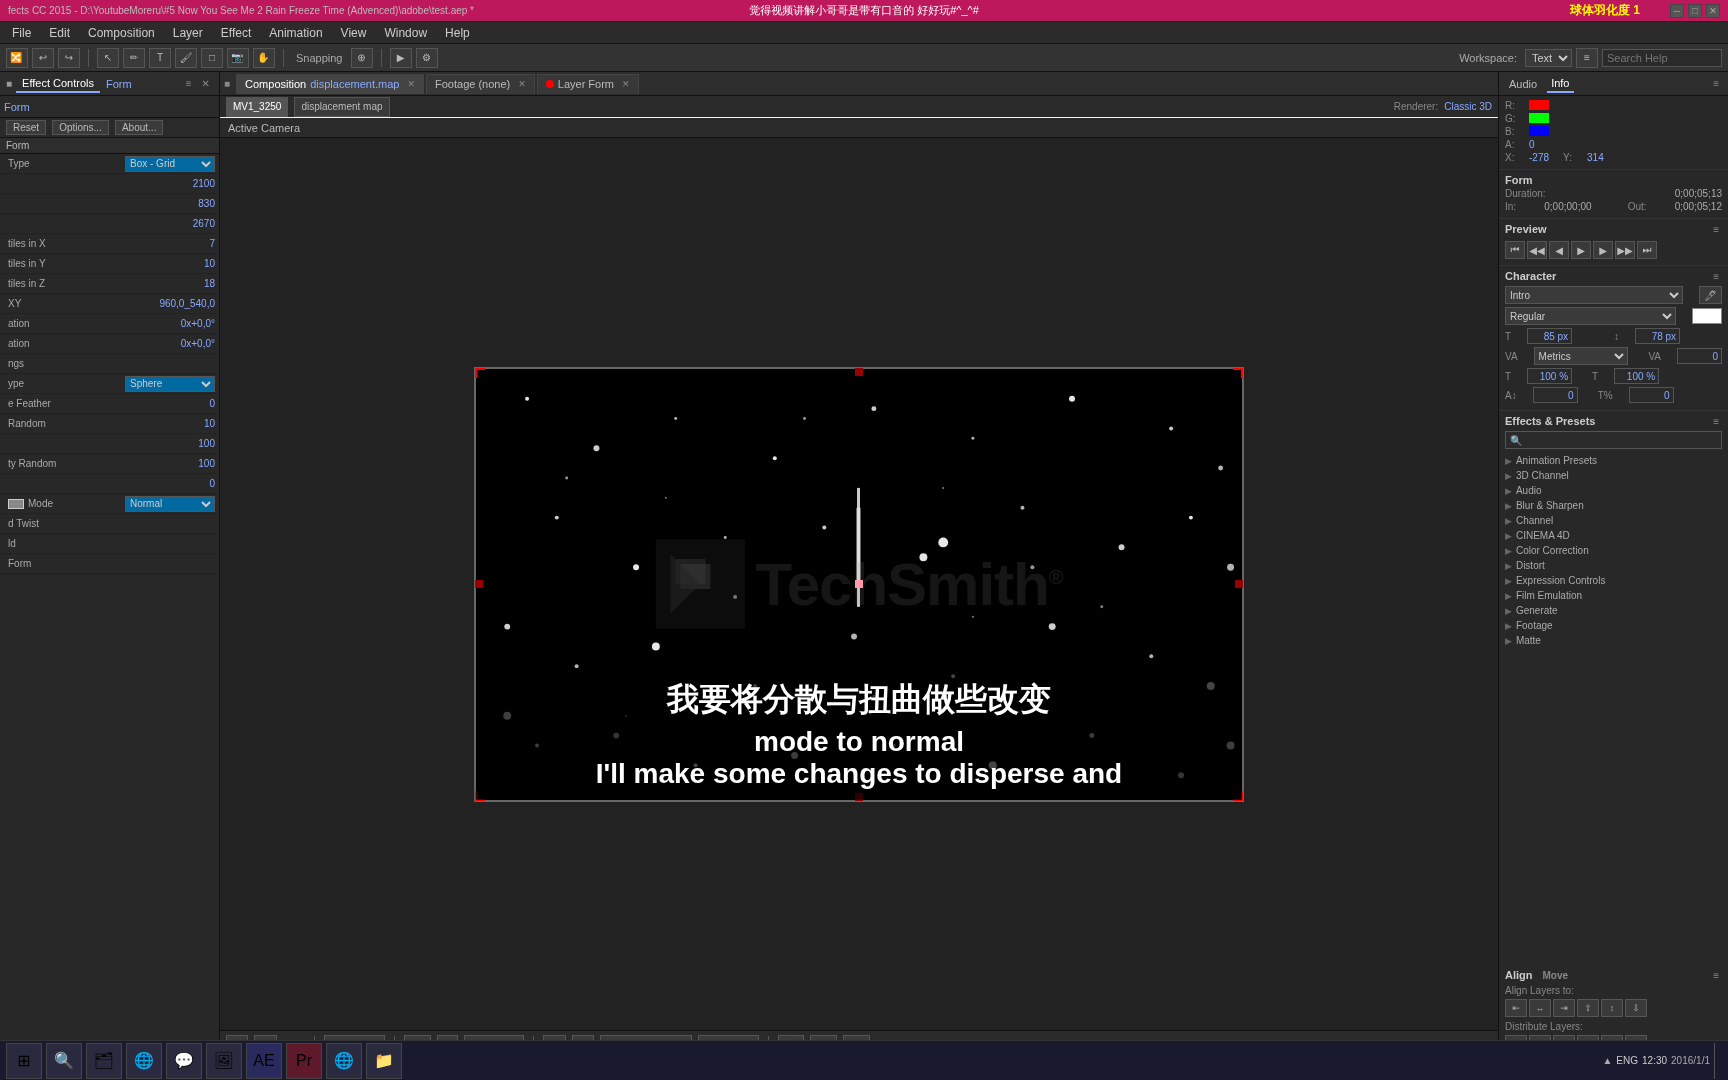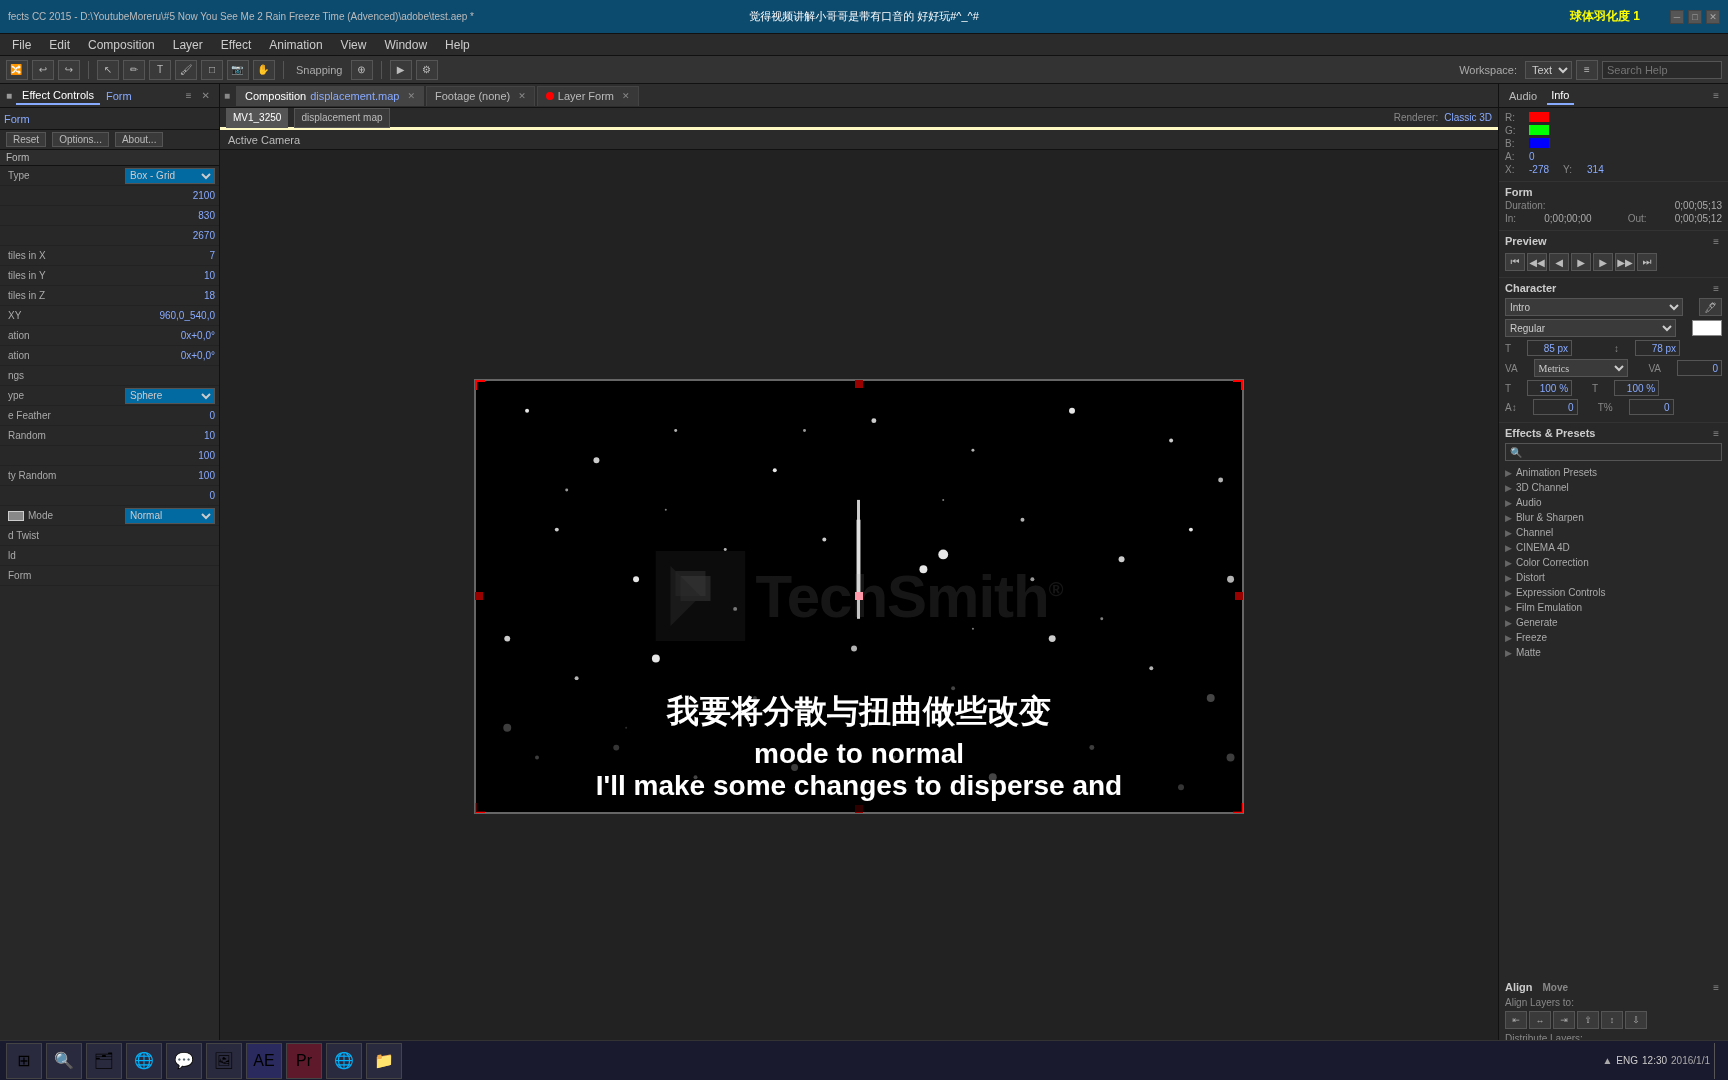--- a/index.html
+++ b/index.html
@@ -8,22 +8,22 @@
       height: 1080px;
       overflow: hidden;
       background: #1a1a1a;
       font-family: Arial, sans-serif;
       font-size: 11px;
       color: #ccc;
     }
 
     
     #titlebar {
-      height: 34px;
-      background: #0c4a6e;
+      height: 22px;
+      background: #be185d;
       display: flex;
       align-items: center;
       padding: 0 8px;
       font-size: 11px;
       color: #ccc;
       border-bottom: 1px solid #111;
     }
     .title-btn {
       width: 14px; height: 14px;
       background: #555;
@@ -217,21 +217,21 @@
     .comp-tab-dot { width: 8px; height: 8px; border-radius: 50%; background: #f00; }
     .tab-close { color: #888; font-size: 9px; margin-left: 4px; cursor: pointer; }
 
     
     #viewer-bar {
       height: 22px;
       background: #2a2a2a;
       display: flex;
       align-items: center;
       padding: 0 6px;
-      border-bottom: 3px solid #fef9c3;
+      border-bottom: 1px solid #fef9c3;
       gap: 6px;
       font-size: 11px;
       color: #aaa;
     }
 
     
     #comp-viewer {
       flex: 1;
       background: #222;
       position: relative;
@@ -971,21 +971,21 @@
       </div>
       <div class="char-row">
         <span class="char-label">T</span>
         <input class="char-input" value="85 px" style="">
         <span style="width:10px;"></span>
         <span class="char-label">↕</span>
         <input class="char-input" value="78 px" style="">
       </div>
       <div class="char-row">
         <span class="char-label">VA</span>
-        <select class="char-dropdown" style="width:60px;font-family:Liberation Serif, serif;">
+        <select class="char-dropdown" style="width:60px;">
           <option>Metrics</option>
         </select>
         <span style="margin-left:4px;" class="char-label">VA</span>
         <input class="char-input" value="0" style="">
       </div>
       <div class="char-row">
         <span class="char-label">T</span>
         <input class="char-input" value="100 %" style="">
         <span style="margin-left:4px;" class="char-label">T</span>
         <input class="char-input" value="100 %" style="">
@@ -1043,21 +1043,21 @@
       <div class="ep-category">
         <span class="ep-arrow">▶</span>
         <span>Film Emulation</span>
       </div>
       <div class="ep-category">
         <span class="ep-arrow">▶</span>
         <span>Generate</span>
       </div>
       <div class="ep-category">
         <span class="ep-arrow">▶</span>
-        <span>Freeze</span>
+        <span>Footage</span>
       </div>
       <div class="ep-category">
         <span class="ep-arrow">▶</span>
         <span>Matte</span>
       </div>
     </div>
 
     <div id="align-panel">
       <div class="section-header-row">
         <span class="section-title">Align</span>

